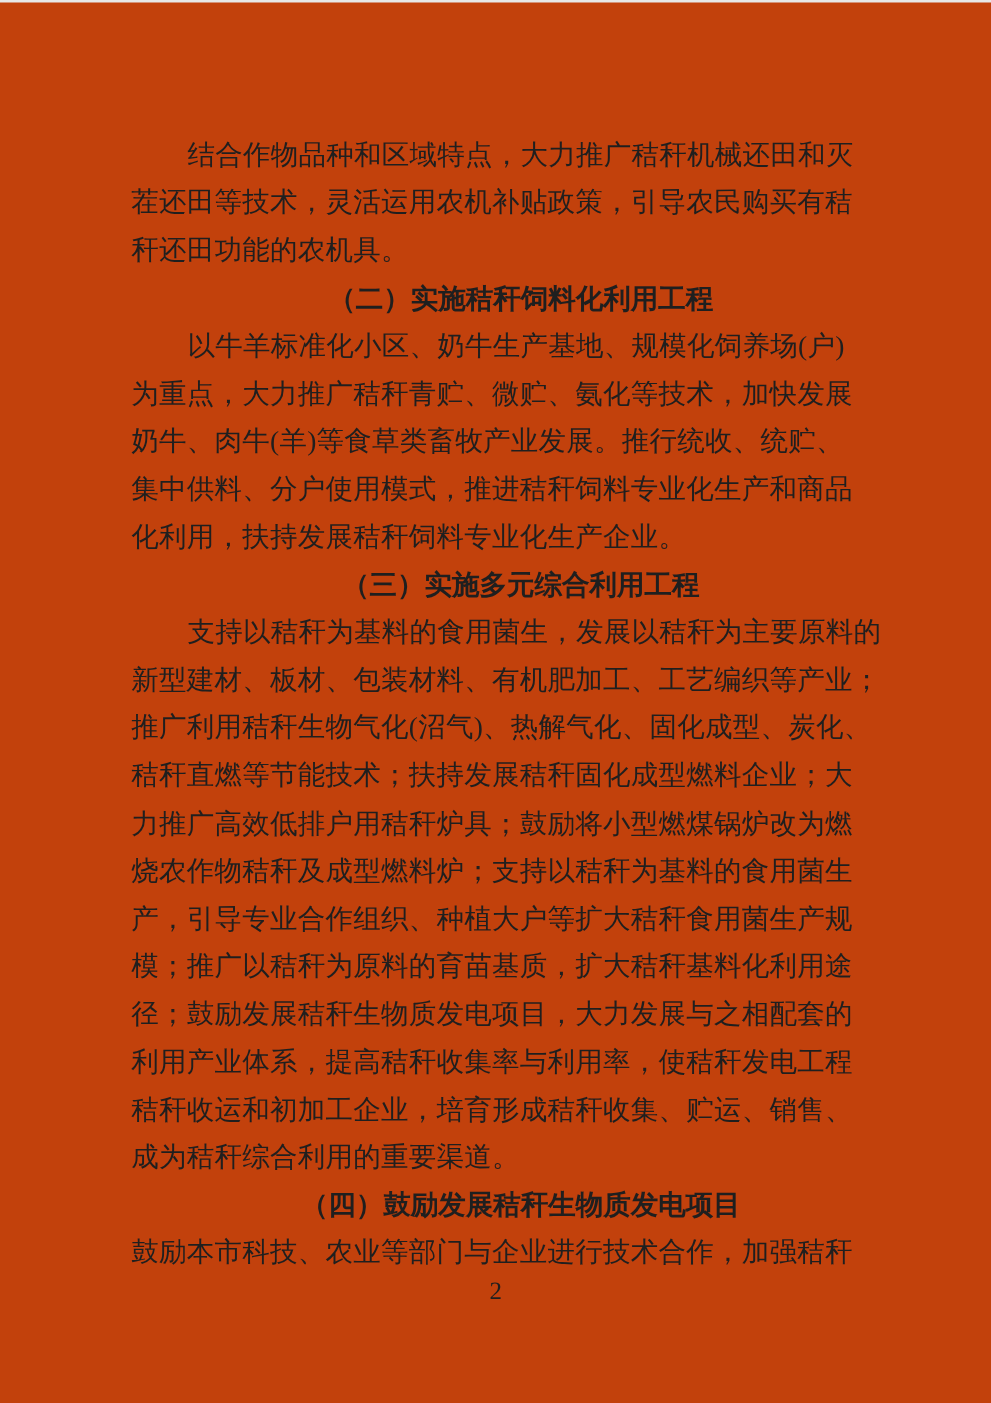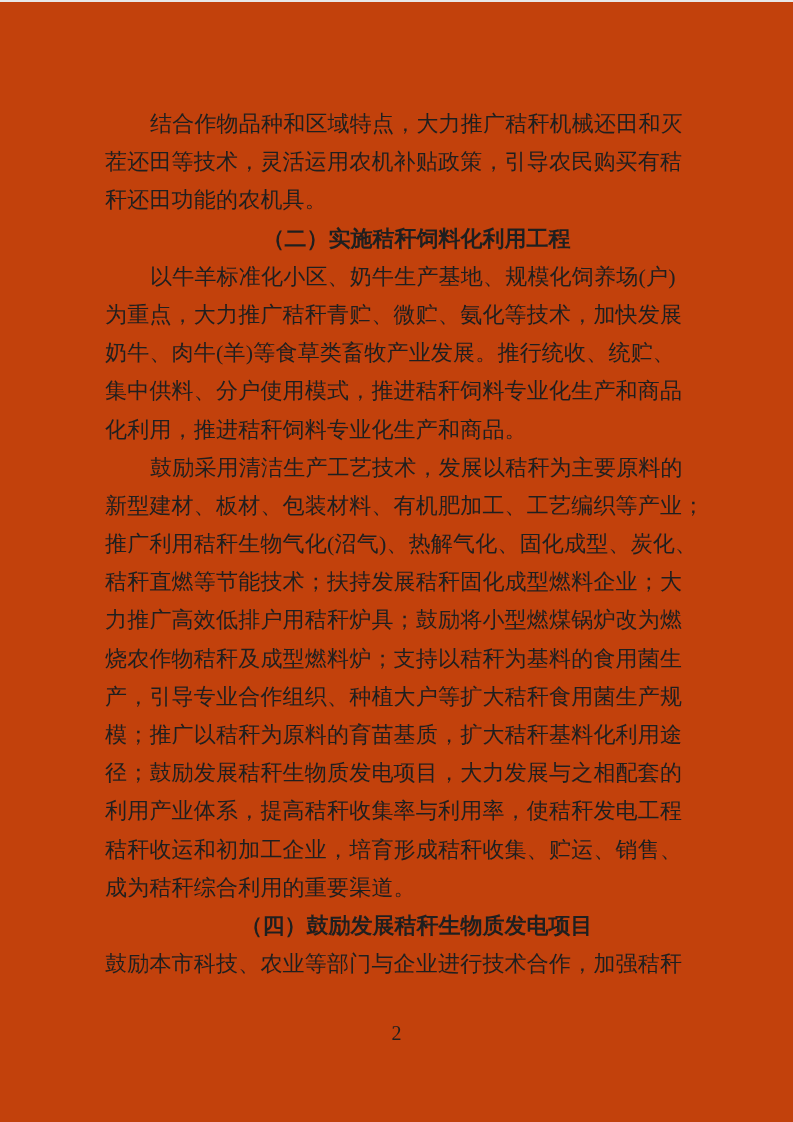--- a/index.html
+++ b/index.html
@@ -58,22 +58,23 @@
 <div class="page">
   <div class="text-block">
     <p class="line indent">结合作物品种和区域特点，大力推广秸秆机械还田和灭</p>
     <p class="line">茬还田等技术，灵活运用农机补贴政策，引导农民购买有秸</p>
     <p class="line">秆还田功能的农机具。</p>
     <p class="line heading">（二）实施秸秆饲料化利用工程</p>
     <p class="line indent">以牛羊标准化小区、奶牛生产基地、规模化饲养场(户)</p>
     <p class="line">为重点，大力推广秸秆青贮、微贮、氨化等技术，加快发展</p>
     <p class="line">奶牛、肉牛(羊)等食草类畜牧产业发展。推行统收、统贮、</p>
     <p class="line">集中供料、分户使用模式，推进秸秆饲料专业化生产和商品</p>
-    <p class="line">化利用，推进秸秆饲料专业化生产和商品。</p>
-    <p class="line indent">鼓励采用清洁生产工艺技术，发展以秸秆为主要原料的</p>
+    <p class="line">化利用，扶持发展秸秆饲料专业化生产企业。</p>
+    <p class="line heading">（三）实施多元综合利用工程</p>
+    <p class="line indent">支持以秸秆为基料的食用菌生，发展以秸秆为主要原料的</p>
     <p class="line">新型建材、板材、包装材料、有机肥加工、工艺编织等产业；</p>
     <p class="line">推广利用秸秆生物气化(沼气)、热解气化、固化成型、炭化、</p>
     <p class="line">秸秆直燃等节能技术；扶持发展秸秆固化成型燃料企业；大</p>
     <p class="line">力推广高效低排户用秸秆炉具；鼓励将小型燃煤锅炉改为燃</p>
     <p class="line">烧农作物秸秆及成型燃料炉；支持以秸秆为基料的食用菌生</p>
     <p class="line">产，引导专业合作组织、种植大户等扩大秸秆食用菌生产规</p>
     <p class="line">模；推广以秸秆为原料的育苗基质，扩大秸秆基料化利用途</p>
     <p class="line">径；鼓励发展秸秆生物质发电项目，大力发展与之相配套的</p>
     <p class="line">利用产业体系，提高秸秆收集率与利用率，使秸秆发电工程</p>
     <p class="line">秸秆收运和初加工企业，培育形成秸秆收集、贮运、销售、</p>

